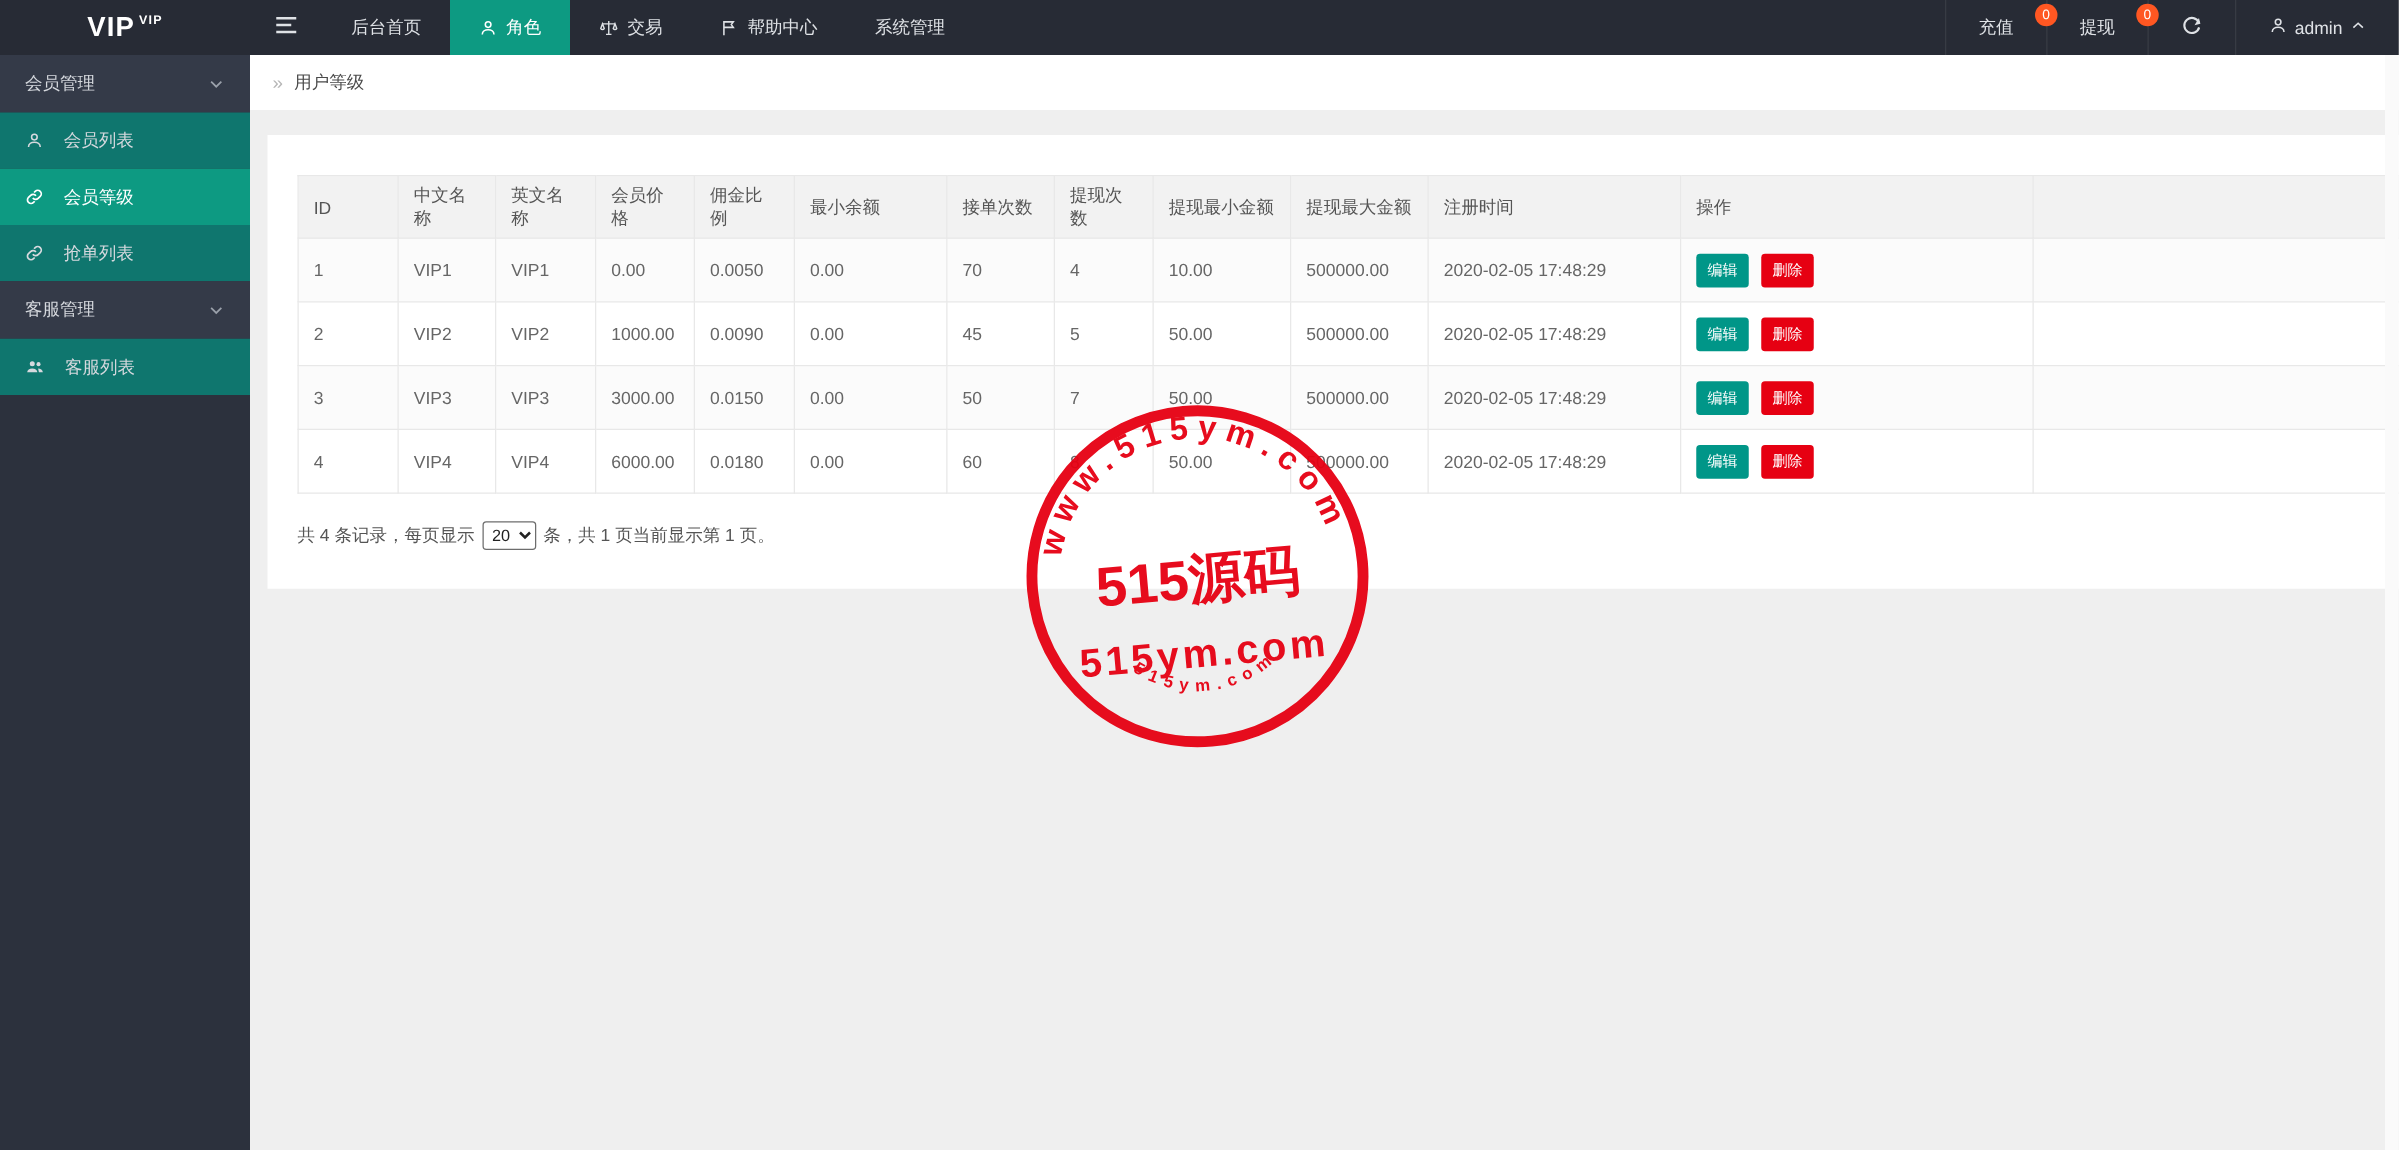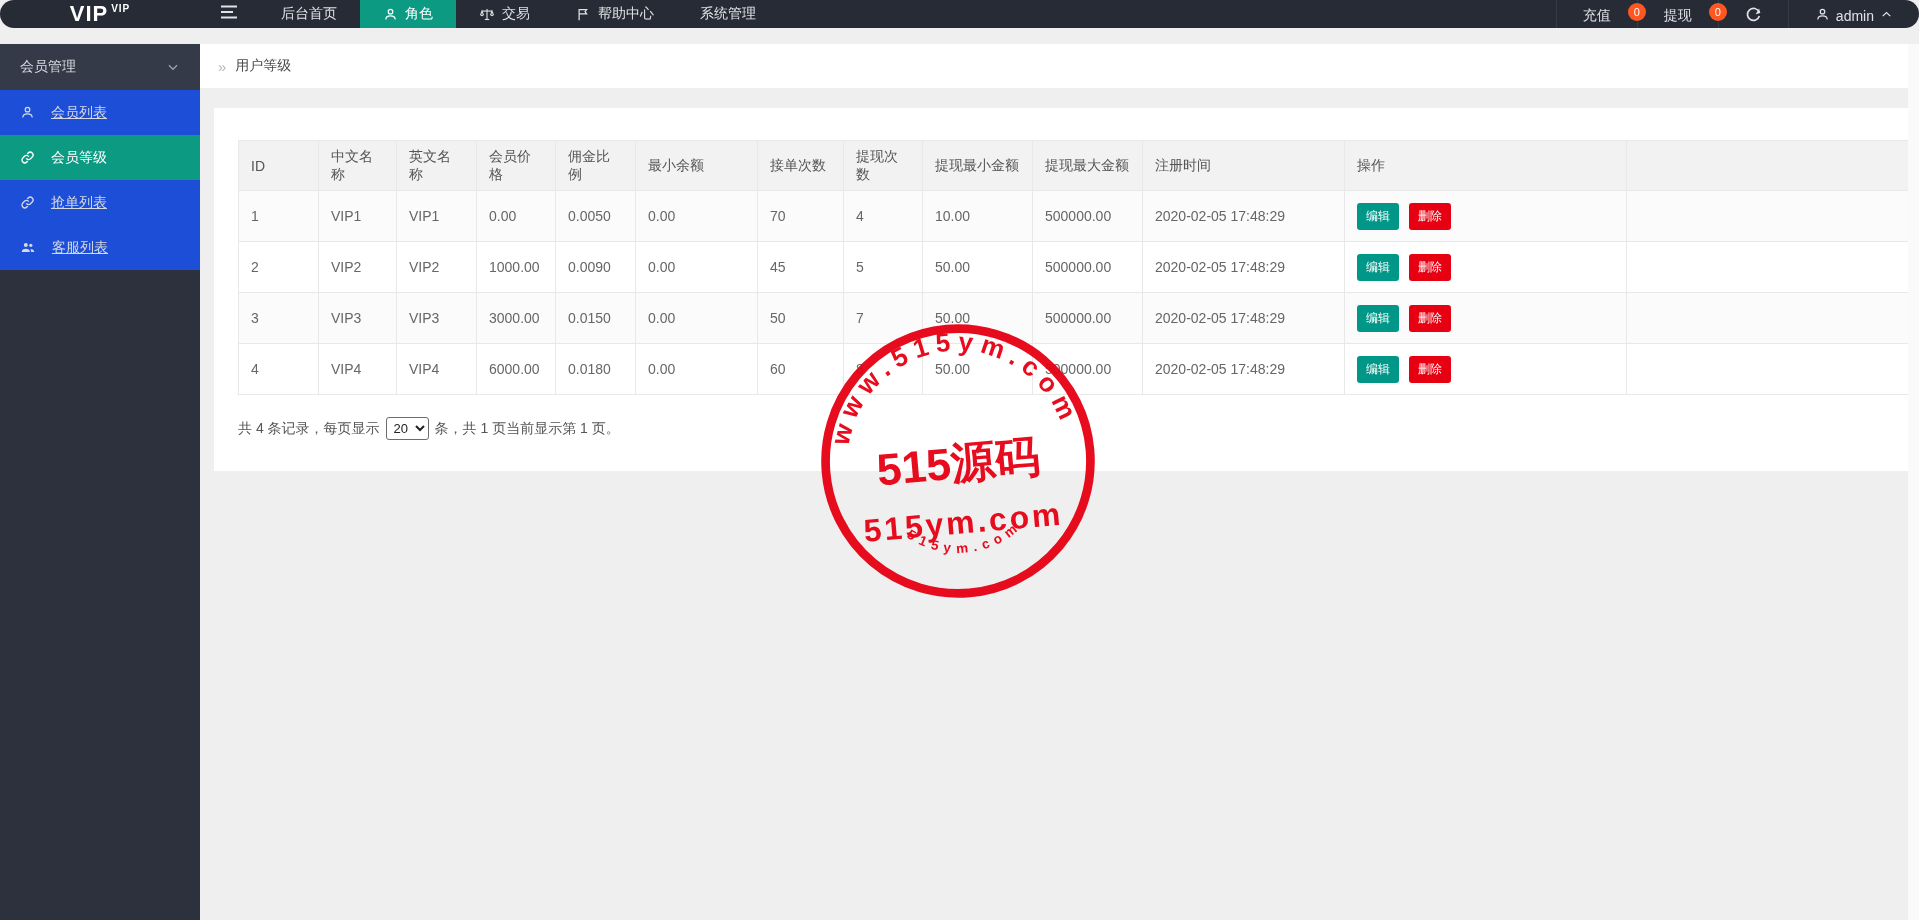--- a/index.html
+++ b/index.html
@@ -1,21 +1,21 @@
 <!DOCTYPE html>
 <html><head>
 <meta charset="utf-8">
 <style>
   * { margin:0; padding:0; box-sizing:border-box; }
   html,body { width:1919px; height:920px; overflow:hidden;
     font-family:"Liberation Sans","DejaVu Sans",sans-serif; background:#efefef; }
 
   
-  .topbar { position:absolute; top:0; left:0; width:1919px; height:28px;
-    background:#272b35; display:flex; align-items:stretch; z-index:20;border-radius:19px; }
+  .topbar { position:absolute; top:0; left:0; width:1919px; height:44px;
+    background:#272b35; display:flex; align-items:stretch; z-index:20; }
   .brand { width:200px; display:flex; align-items:center; justify-content:center;
     color:#fff; font-size:22px; font-weight:bold; letter-spacing:1px; }
   .brand sup { font-size:10px; font-weight:bold; margin-left:3px; transform:translateY(-6px); }
   .hamburger { display:flex; align-items:center; padding:0 20px; cursor:pointer; }
   .topnav { display:flex; align-items:stretch; }
   .nav-item { display:flex; align-items:center; gap:7px; padding:0 23px;
     color:#dfe2e6; font-size:14px; cursor:pointer; white-space:nowrap; }
   .nav-item.active { background:#0d9a82; color:#fff; }
   .nav-item svg { display:block; }
   .topbar-right { margin-left:auto; display:flex; align-items:stretch; }
@@ -26,21 +26,21 @@
     line-height:18px; padding:0 3px; background:#ff5722; color:#fff; font-size:11px;
     border-radius:9px; text-align:center; z-index:2; }
 
   
   .sidebar { position:absolute; top:44px; left:0; width:200px; height:876px;
     background:#2c313d; z-index:10; }
   .side-item { height:45px; display:flex; align-items:center; gap:16px;
     padding:0 20px; font-size:14px; color:#d6d9de; cursor:pointer; }
   .side-group { height:46px; background:#343a48; }
   .side-group .chev { margin-left:auto; }
-  .side-link { background:#1d4ed8;text-decoration:underline; }
+  .side-link { background:#0f766e; }
   .side-item.active { background:#0d9a82; color:#ffffff; }
   .side-item svg { flex:0 0 auto; display:block; }
 
   
   .main { position:absolute; top:44px; left:200px; width:1719px; height:876px;
     background:#efefef; }
   .breadcrumb { height:44px; background:#fff; display:flex; align-items:center;
     padding:0 18px; font-size:14px; color:#4a4a4a; }
   .crumb-arrow { color:#b7b7b7; margin-right:9px; font-size:15px; }
   .card { position:absolute; left:14px; top:64px; width:1851px; height:363px;
@@ -197,20 +197,28 @@
   </div>
   <div class="side-item side-link">
     <span>
       <svg width="15" height="15" viewBox="0 0 24 24" fill="none" stroke="#d6d9de" stroke-width="2.2">
           <path d="M10 13.5a4.5 4.5 0 0 0 6.8.5l2.7-2.7a4.5 4.5 0 0 0-6.4-6.4l-1.5 1.5"></path>
           <path d="M14 10.5a4.5 4.5 0 0 0-6.8-.5l-2.7 2.7a4.5 4.5 0 0 0 6.4 6.4l1.5-1.5"></path>
         </svg>
     </span>
     <span>抢单列表</span>
   </div>
+  <div class="side-item side-group">
+    <span>客服管理</span>
+    <span class="chev">
+      <svg width="14" height="14" viewBox="0 0 24 24" fill="none" stroke="#9aa0aa" stroke-width="2.4">
+          <polyline points="5,9 12,16 19,9"></polyline>
+        </svg>
+    </span>
+  </div>
   <div class="side-item side-link">
     <span>
       <svg width="16" height="15" viewBox="0 0 24 24" fill="#d6d9de">
           <circle cx="8.5" cy="8" r="3.2"></circle>
           <path d="M2 19c0-3.3 3-5 6.5-5s6.5 1.7 6.5 5z"></path>
           <circle cx="16.5" cy="8.5" r="2.6"></circle>
           <path d="M16 14.2c3 .2 6 1.8 6 4.8h-5"></path>
         </svg>
     </span>
     <span>客服列表</span>

